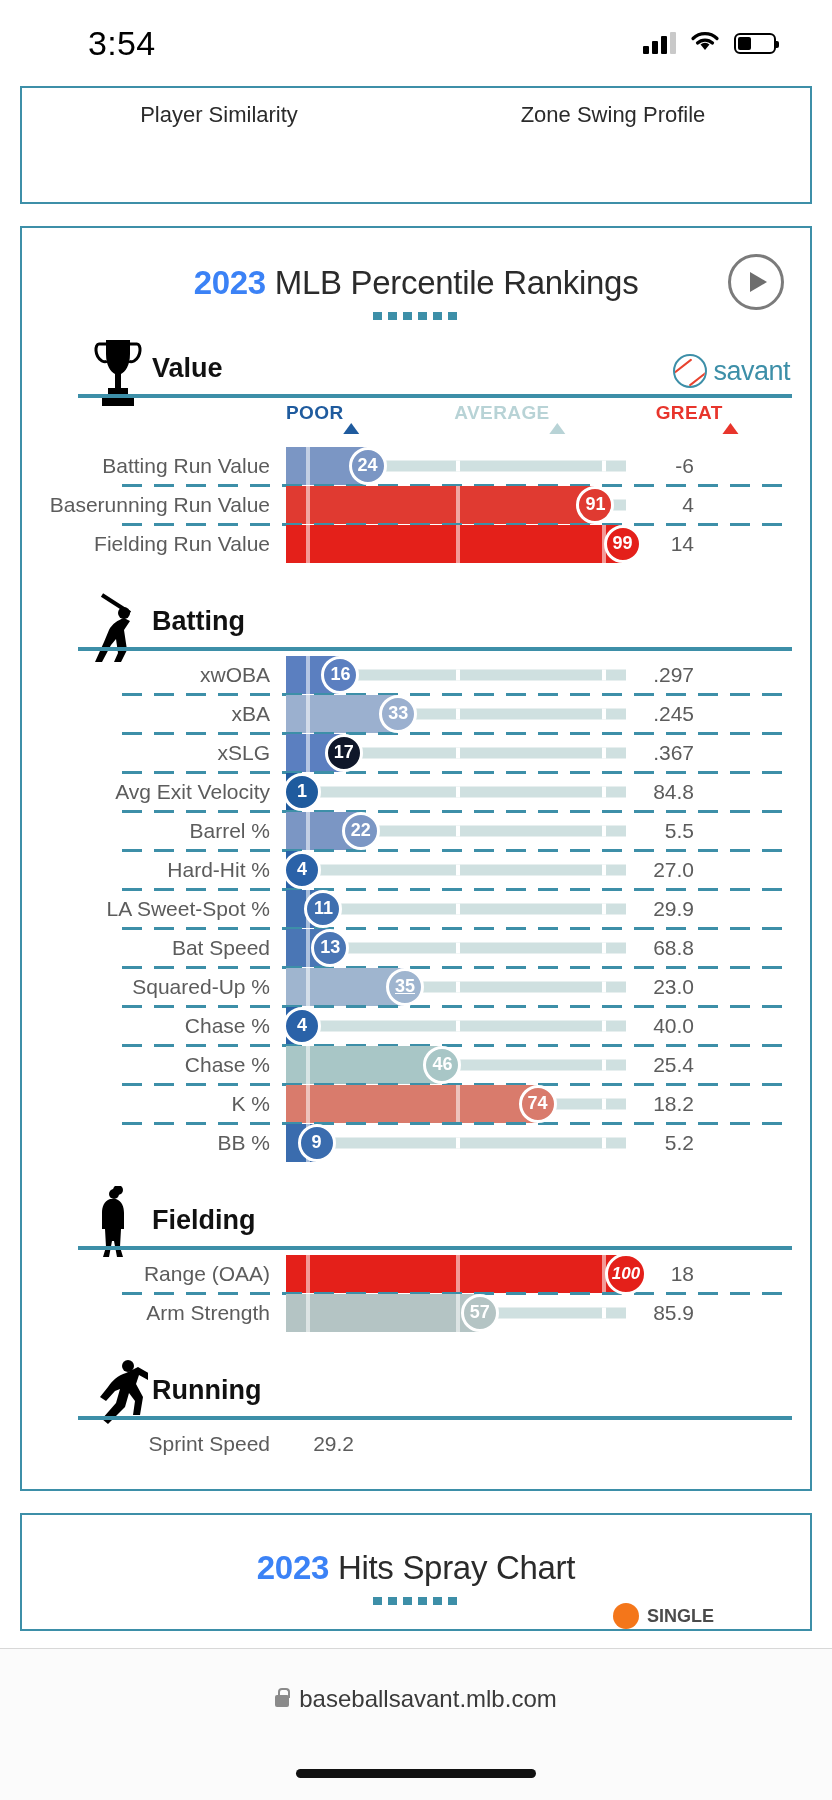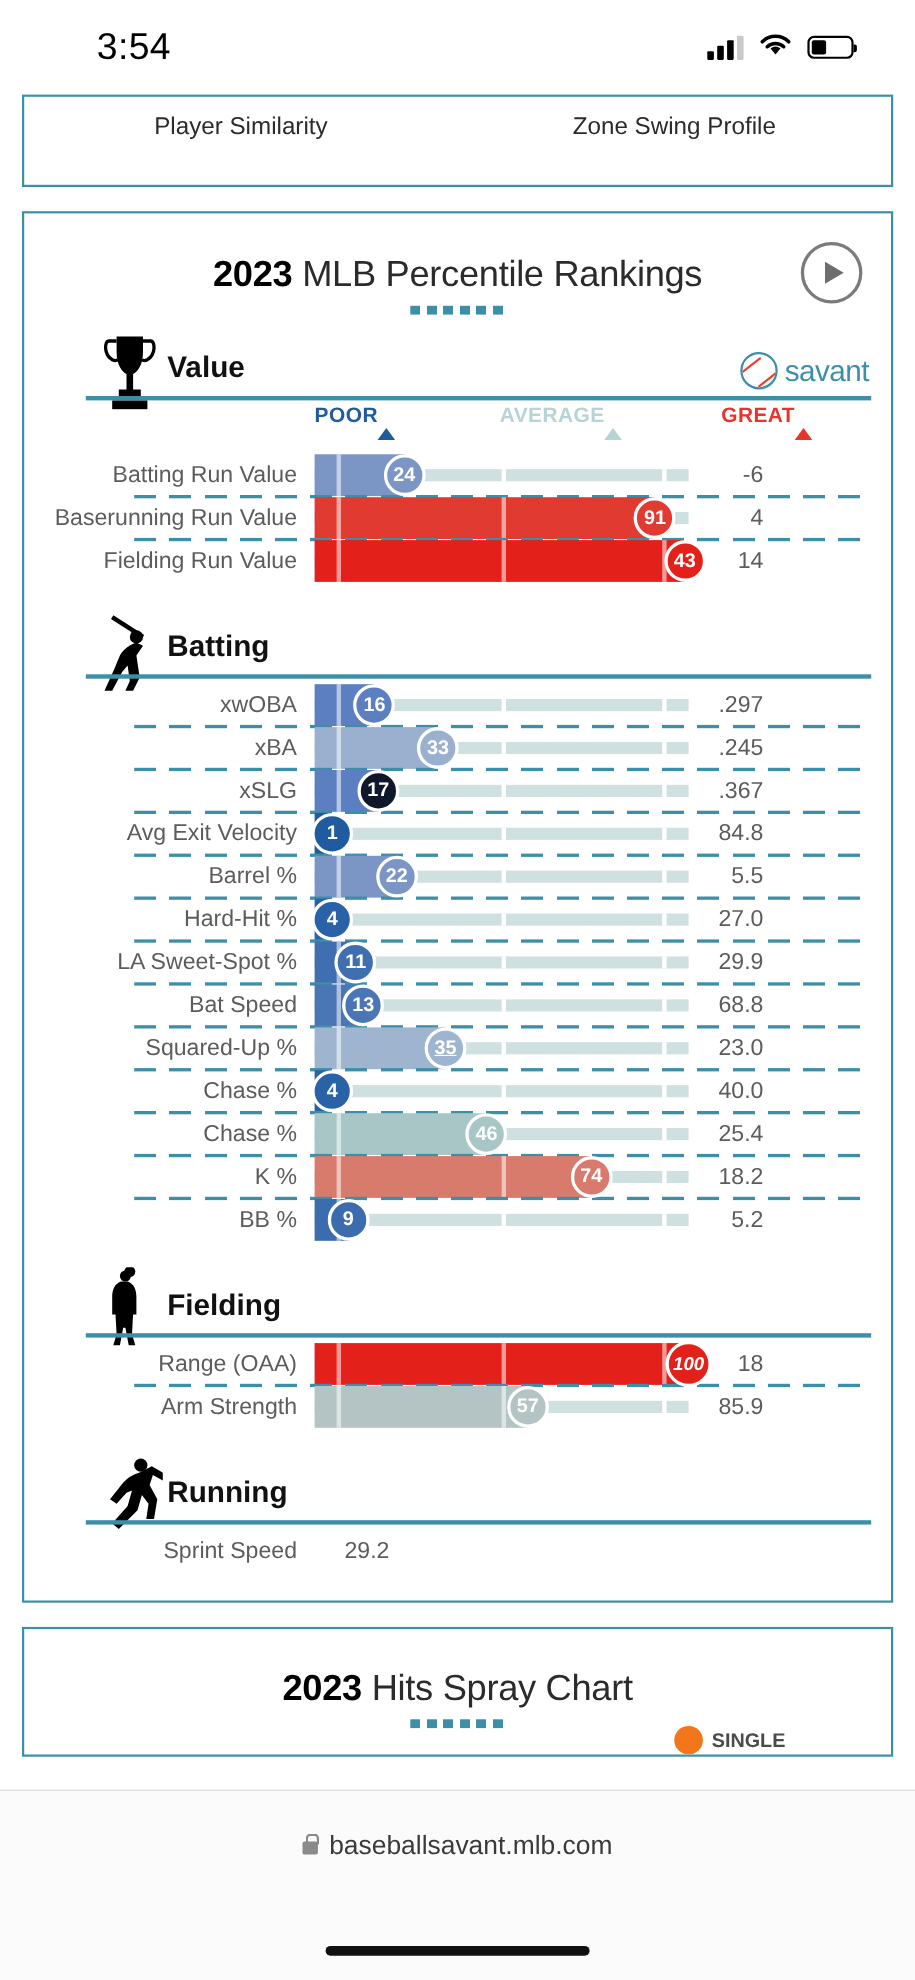--- a/index.html
+++ b/index.html
@@ -59,21 +59,21 @@
     flex: 1; text-align: center;
     font-size: 22px; color: #2b2b2b;
   }
 
   
   .main-card { padding: 18px 18px 26px 18px; }
   .card-title {
     text-align: center; font-size: 33px; color: #2b2b2b;
     padding-top: 18px; letter-spacing: -0.3px;
   }
-  .card-title b { font-weight: 700; color: #000000; }
+  .card-title b { font-weight: 700; color: #3b82f6; }
   .title-dots {
     margin: 10px auto 0; width: 86px; height: 8px;
     background-image: repeating-linear-gradient(to right,#3d8fa8 0 9px, transparent 9px 15px);
   }
   .play-btn {
     position: absolute; right: 26px; top: 26px;
     width: 56px; height: 56px; border-radius: 50%;
     border: 3px solid #7b7b7b; display: flex;
     align-items: center; justify-content: center;
   }
@@ -196,21 +196,21 @@
   .spray-legend {
     position: absolute; right: 96px; bottom: 0;
     display: flex; align-items: center; gap: 8px;
   }
   .spray-legend .dot { width: 26px; height: 26px; border-radius: 50%; background: #f4761a; }
   .spray-legend .lt { font-size: 18px; font-weight: 700; color: #4b4b4b; }
 
   
   .browserbar {
     position: absolute; left: 0; right: 0; bottom: 0;
-    height: 173px; background: #fbfbfb;
+    height: 152px; background: #fbfbfb;
     border-top: 1px solid #d8d8d8;
     display: flex; flex-direction: column;
     align-items: center; justify-content: flex-start;
     padding-top: 36px;
   }
   .urlrow { display: flex; align-items: center; gap: 10px; }
   .lock {
     width: 14px; height: 12px; background: #8a8a8a;
     border-radius: 2px; position: relative; margin-top: 4px;
   }
@@ -246,21 +246,21 @@
         </svg>
     </span>
     <span class="batt">
         <i></i>
       </span>
   </div>
 </div>
 
 <div class="page">
 
-  <div class="card" style="height:84px;">
+  <div class="card" style="height:118px;">
     <div class="tabrow">
       <div>Player Similarity</div>
       <div>Zone Swing Profile</div>
     </div>
   </div>
 
   <div class="card main-card">
 
     <div class="card-title">
       <b>2023</b><span> MLB Percentile Rankings</span>
@@ -334,21 +334,21 @@
             <div class="track-bg">
               <i style="left: 20.4px;"></i>
               <i style="left: 170px;"></i>
               <i style="left: 316.2px;"></i>
             </div>
             <div class="bar" style="width: 336.6px; background: rgb(228, 32, 26);">
               <i style="left: 20.4px;"></i>
               <i style="left: 170px;"></i>
               <i style="left: 316.2px;"></i>
             </div>
-            <div class="bubble" style="left: 336.6px; background: rgb(228, 32, 26);">43</div>
+            <div class="bubble" style="left: 336.6px; background: rgb(228, 32, 26);">99</div>
           </div>
           <div class="rvalue">14</div>
         </div>
       </div>
 
     <div class="section-head" style="margin-top:26px;">
       <span class="glyph">
         <svg viewBox="0 0 60 76" width="60" height="76">
           <line x1="14" y1="8" x2="42" y2="26" stroke="#000" stroke-width="4"></line>
           <circle cx="36" cy="26" r="6" fill="#000"></circle>

